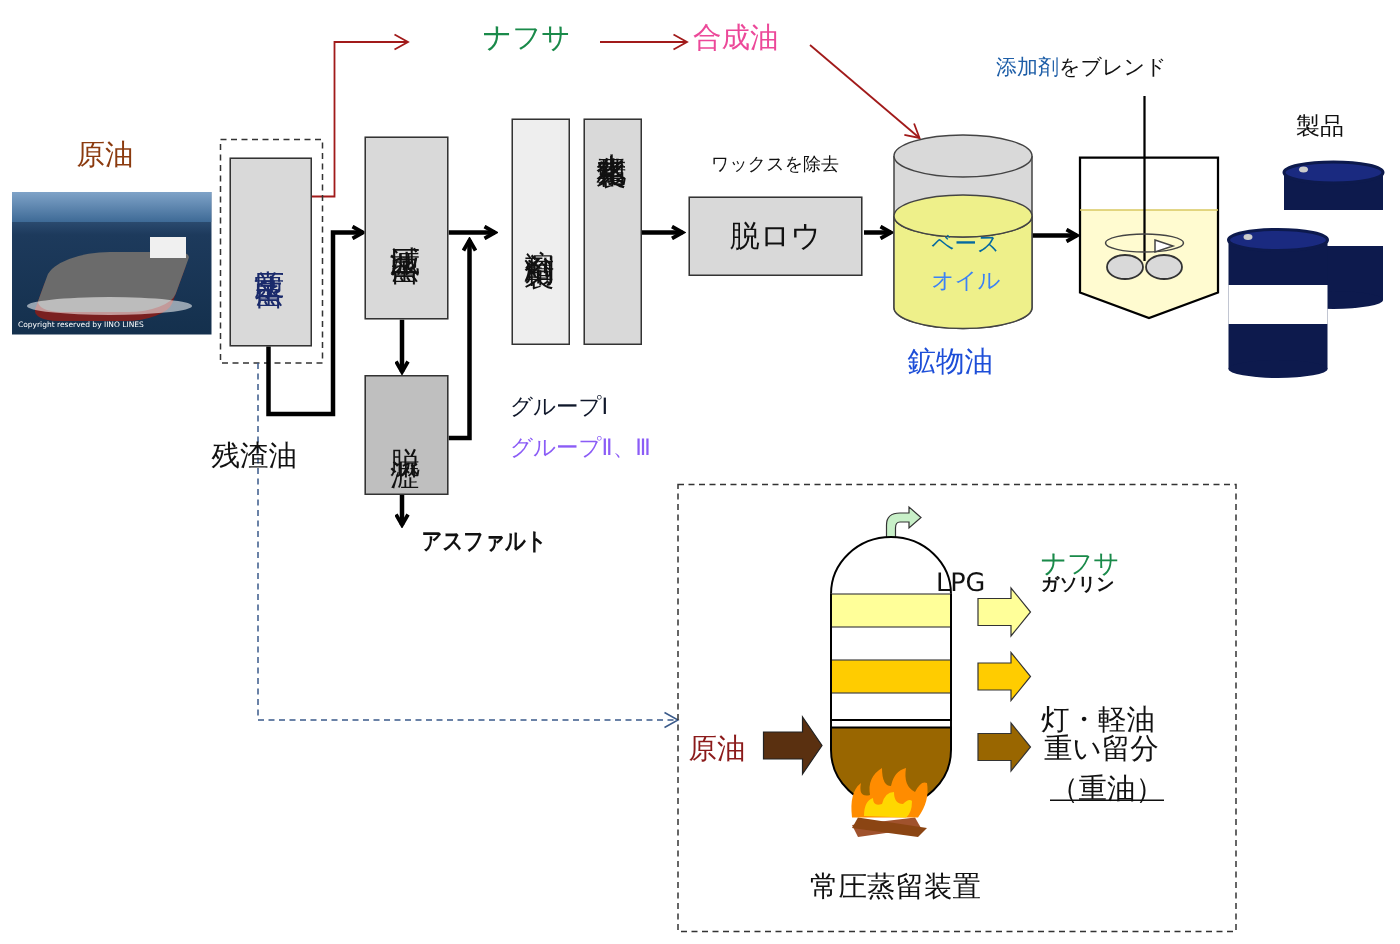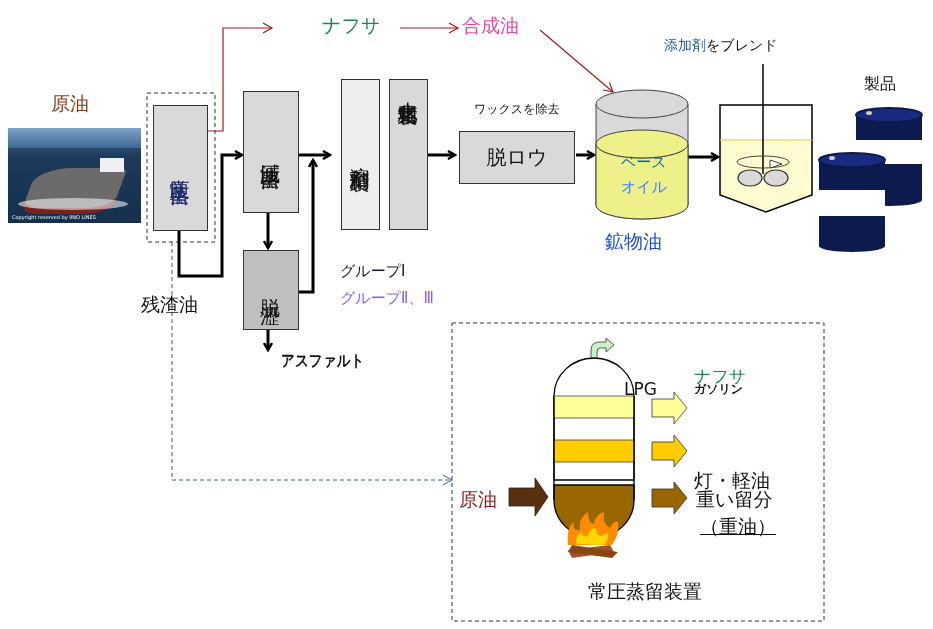--- a/index.html
+++ b/index.html
@@ -164,13 +164,13 @@
 
 <div class="lbl" style="left:864px;top:76px;font-size:16px;">製品</div>
 
 <div class="lbl" style="left:624px;top:341px;font-size:17px;margin-top:40px;">LPG</div>
 <div class="lbl" style="left:694px;top:368px;font-size:17px;color:#1a8a4a;">ナフサ</div>
 <div class="lbl" style="left:694px;top:383px;font-size:12px;font-weight:bold;">ガソリン</div>
 <div class="lbl" style="left:694px;top:471px;font-size:19px;">灯・軽油</div>
 <div class="lbl" style="left:696px;top:490px;font-size:19px;">重い留分</div>
 <div class="lbl" style="left:700px;top:517px;font-size:19px;text-decoration:underline;">（重油）</div>
 <div class="lbl" style="left:459px;top:490px;font-size:19px;color:#8b1a1a;">原油</div>
-<div class="lbl" style="left:540px;top:582px;font-size:19px;margin-left:48px;">常圧蒸留装置</div>
+<div class="lbl" style="left:540px;top:582px;font-size:19px;">常圧蒸留装置</div>
 
 </body></html>

